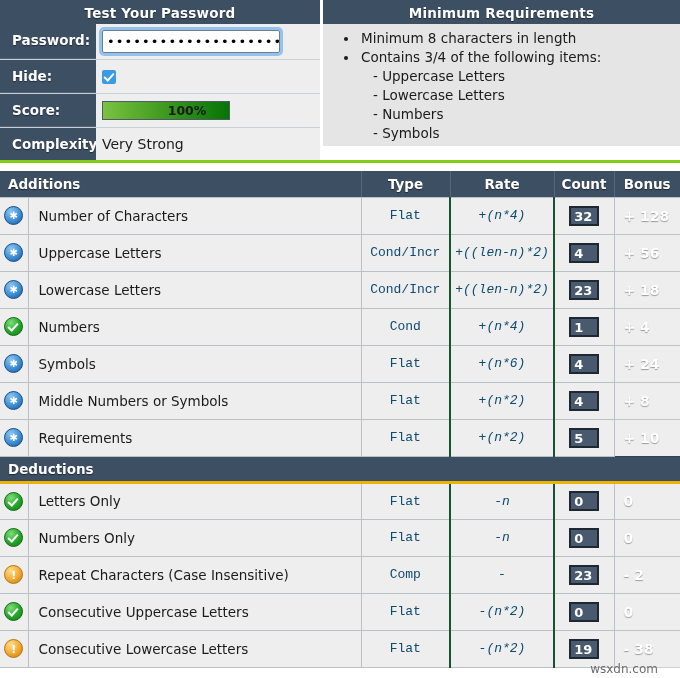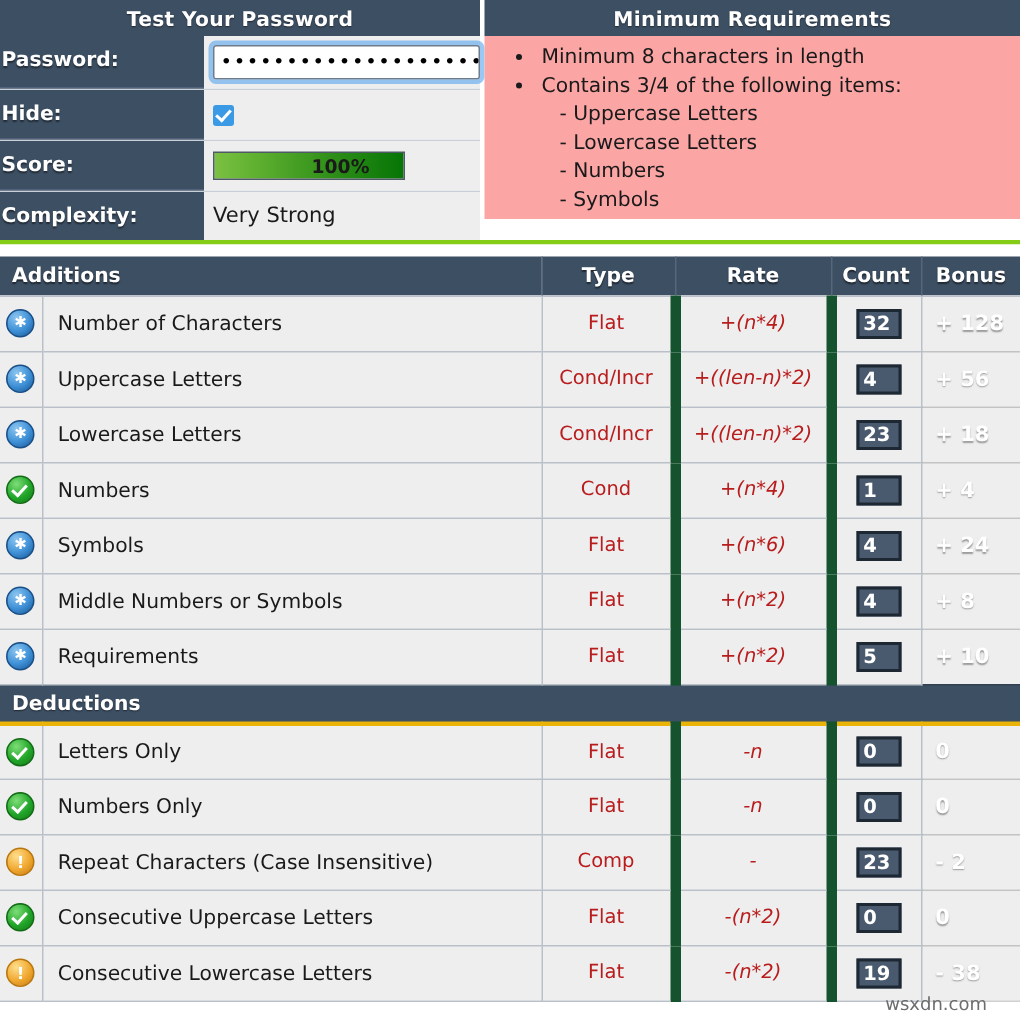--- a/index.html
+++ b/index.html
@@ -39,26 +39,26 @@
     height: 24px;
   }
 
   .prow {
     display: flex;
     border-bottom: 1px solid #c9cfd6;
     box-sizing: border-box;
   }
   .prow:last-child { border-bottom: none; }
   .prow-label {
-    width: 136px;
+    width: 96px;
     background: #3d4f63;
     color: #ffffff;
     font-weight: bold;
     font-size: 13.5px;
-    padding: 8px 0 8px 1px;
+    padding: 8px 0 8px 12px;
     box-sizing: border-box;
     text-shadow: 0 1px 1px rgba(0,0,0,.45);
     border-bottom: 1px solid #52627a;
   }
   .prow:last-child .prow-label { border-bottom: none; }
   .prow-value {
     flex: 1;
     background: #eeeeee;
     padding: 6px 0 6px 6px;
     box-sizing: border-box;
@@ -114,21 +114,21 @@
     font-size: 12.5px;
     text-align: center;
     line-height: 17px;
     padding-left: 42px;
   }
 
   .complexity-text { font-size: 14px; color: #1a1a1a; }
 
   
   .req-body {
-    background: #fca5a5;
+    background: #e5e5e5;
     padding: 5px 0 7px 0;
     box-sizing: border-box;
     height: 122px;
   }
   .req-list {
     margin: 0;
     padding-left: 36px;
     list-style: disc;
   }
   .req-list > li {
@@ -200,23 +200,24 @@
   td.cell-name {
     padding-left: 10px;
     font-size: 13.5px;
     color: #1a1a1a;
     border-right: 1px solid #b9c0c8;
     vertical-align: middle;
   }
   td.cell-type, td.cell-rate {
     text-align: center;
     font-size: 13px;
-    color: #b91c1c;
-    border-right: 7px solid #14532d;
-    vertical-align: middle;
+    color: #0c4a6e;
+    border-right: 2px solid #14532d;
+    vertical-align: middle;
+    font-family: Liberation Mono, monospace;
   }
   td.cell-rate { font-style: italic; }
   td.cell-count {
     text-align: center;
     vertical-align: middle;
     border-right: 1px solid #b9c0c8;
   }
   td.cell-bonus {
     text-align: left;
     padding-left: 9px;

